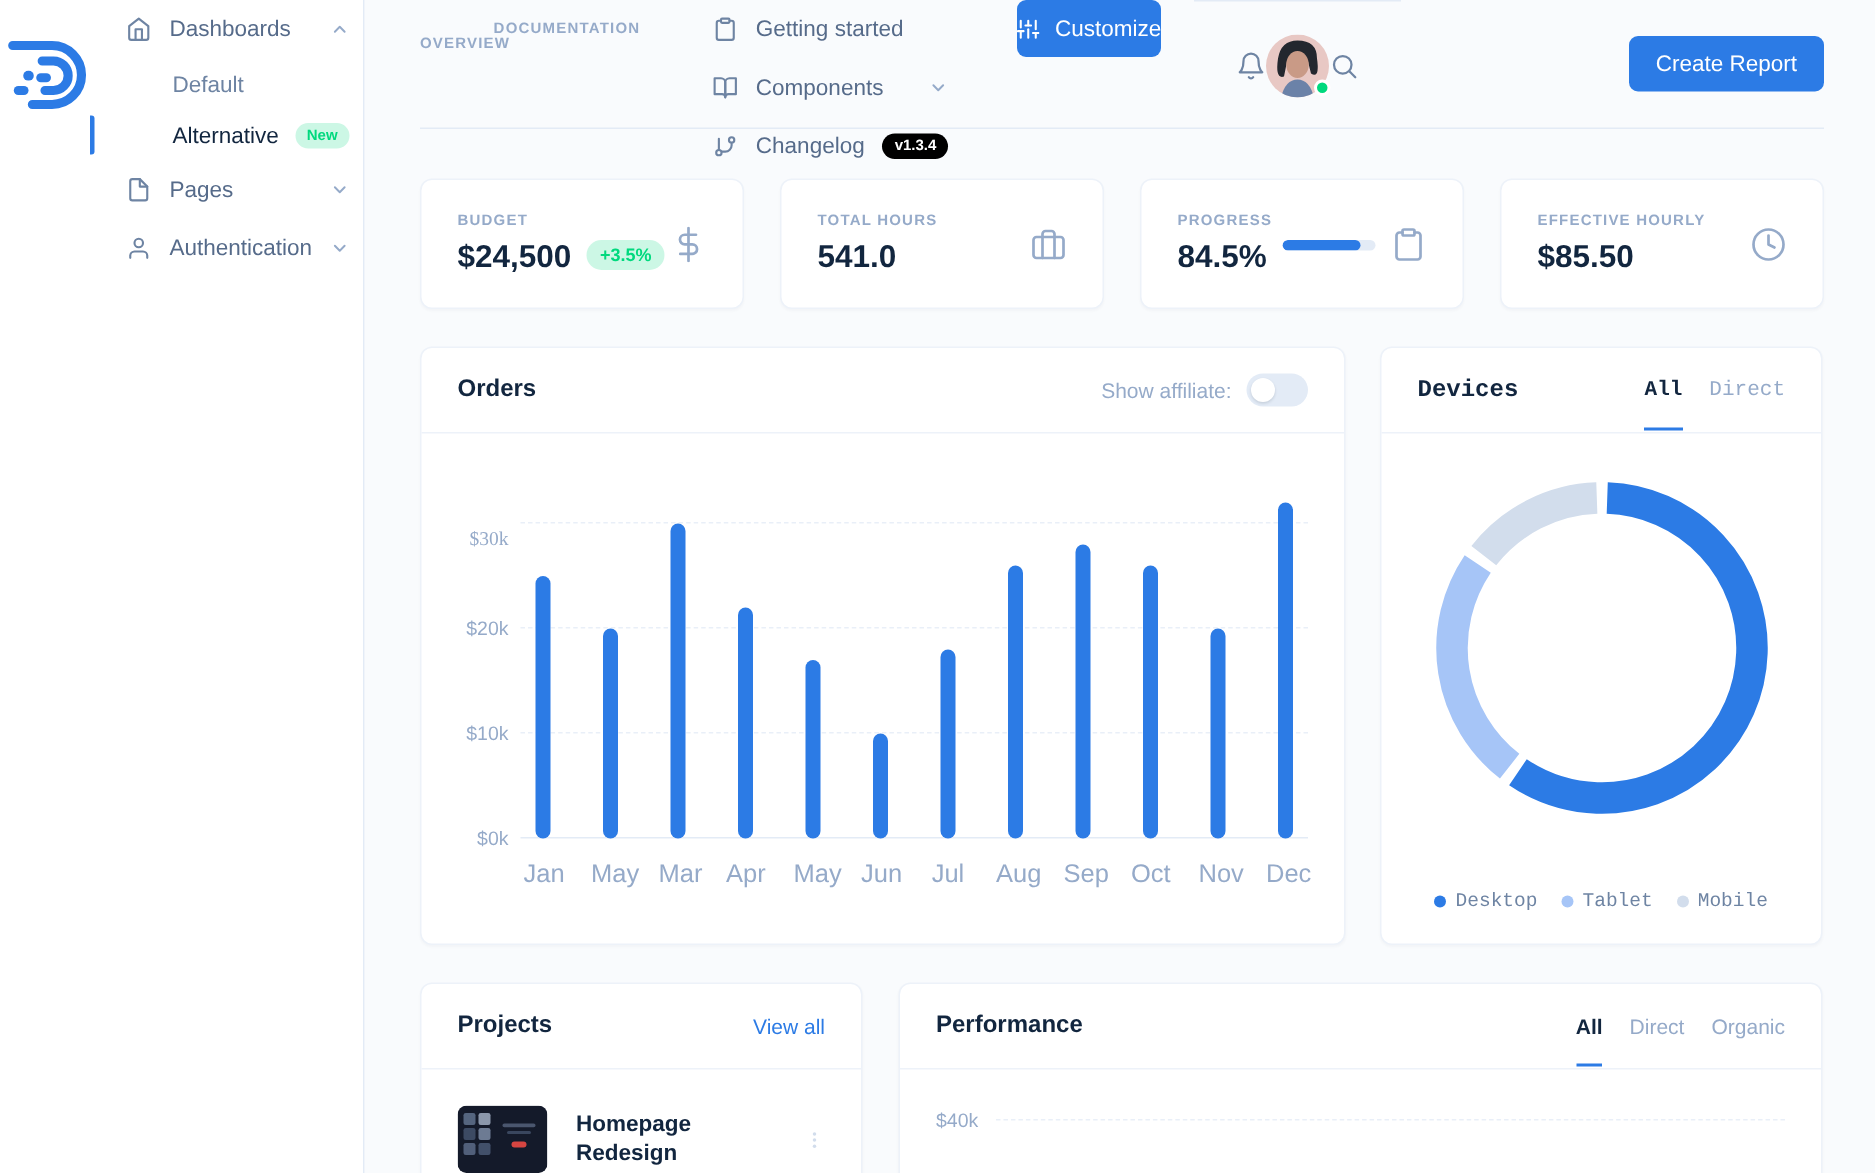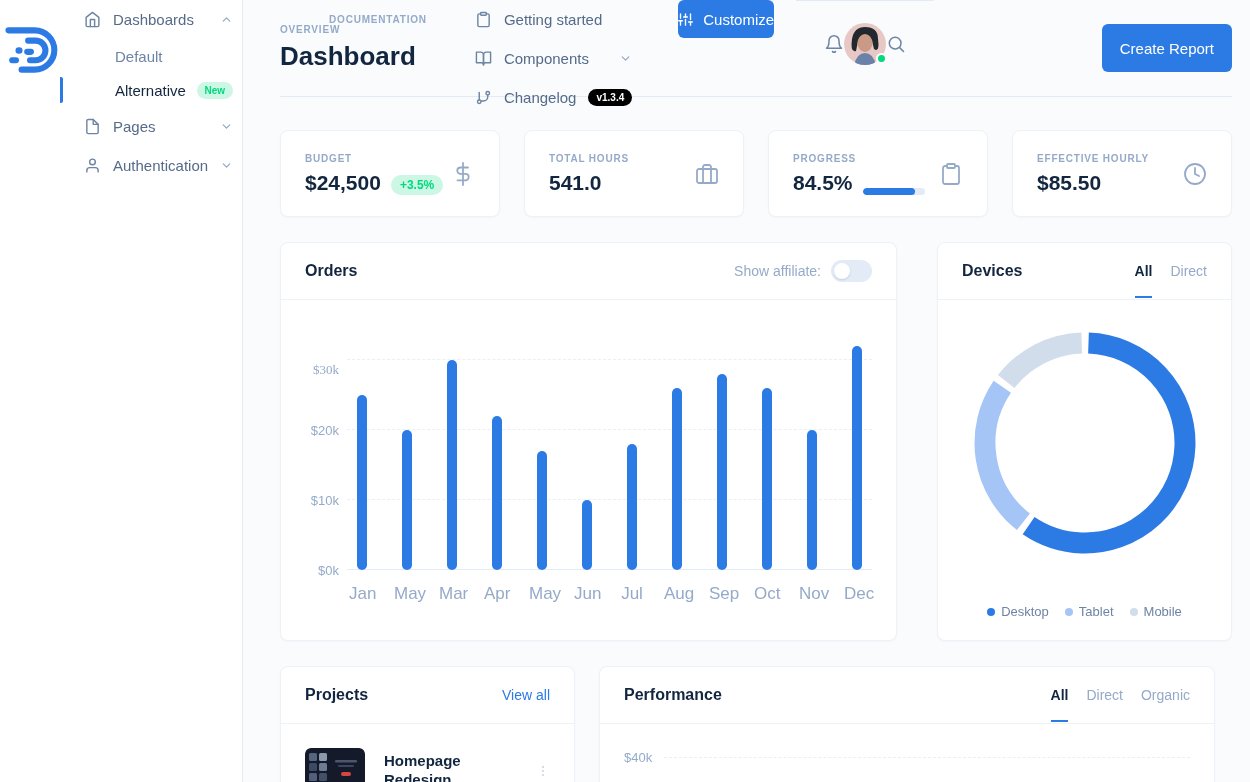--- a/index.html
+++ b/index.html
@@ -87,32 +87,32 @@
   .card {
     background:#fff; border:1px solid #edf2f9; border-radius:8px;
     box-shadow:0 1px 2px rgba(18,38,63,.03);
   }
   .stat-card { height:87px; padding:20px 24px; display:flex; align-items:center; }
   .stat-body { flex:1; }
   .stat-label {
     font-size:10px; font-weight:bold; letter-spacing:.08em;
     color:#95aac9; text-transform:uppercase; margin-bottom:7px;
   }
-  .stat-value-row { display:flex; align-items:flex-end; gap:10px; }
+  .stat-value-row { display:flex; align-items:flex-start; gap:10px; }
   .stat-value { font-size:21px; font-weight:bold; color:#12263f; }
   .delta-badge {
     background:#ccf7e5; color:#00d97e; font-size:12px; font-weight:bold;
     padding:3px 9px; border-radius:12px;
   }
   .stat-icon { color:#95aac9; }
   .mini-progress { width:62px; height:7px; background:#e3ebf6; border-radius:4px; overflow:hidden; }
   .mini-progress>div { height:100%; background:#2c7be5; border-radius:4px; }
 
   
-  .row2 { display:grid; grid-template-columns:617px 295px; gap:40px; margin-top:25px; }
+  .row2 { display:grid; grid-template-columns:617px 295px; gap:23px; margin-top:25px; }
   .row3 { display:grid; grid-template-columns:295px 616px; gap:24px; margin-top:25px; }
   .card-header {
     height:57px; padding:0 24px; border-bottom:1px solid #edf2f9;
     display:flex; align-items:center; justify-content:space-between;
   }
   .card-title { font-size:16px; font-weight:bold; color:#12263f; }
   .hdr-right { display:flex; align-items:center; gap:10px; }
   .muted-label { font-size:14px; color:#95aac9; }
   .toggle { width:41px; height:22px; background:#e3ebf6; border-radius:11px; position:relative; cursor:pointer; }
   .toggle .knob {
@@ -142,21 +142,21 @@
     border-top:1px dashed #e9eff8;
   }
   .gridline.zero { border-top:1px solid #e3ebf6; }
   .bars { position:absolute; inset:0; display:flex; justify-content:space-between; padding:0 10px; }
   .bar-col { display:flex; align-items:flex-end; }
   .bar { width:10px; background:#2c7be5; border-radius:5px; }
   .x-labels { display:flex; justify-content:space-between; padding:0 2px; margin-top:14px; }
   .x-label { width:26px; text-align:center; font-size:17px; color:#95aac9; }
 
   
-  .devices-card { height:399px; }
+  .devices-card { height:399px;font-family:Liberation Mono, monospace; }
   .devices-body { padding:28px 24px 0; display:flex; flex-direction:column; align-items:center; }
   .legend { display:flex; gap:16px; margin-top:46px; }
   .legend-item { display:flex; align-items:center; gap:6px; font-size:13px; color:#6e84a3; }
   .legend-dot { width:8px; height:8px; border-radius:50%; }
 
   
   .projects-card, .perf-card { height:260px; }
   .link { color:#2c7be5; font-size:14px; cursor:pointer; text-decoration:none; }
   .project-item { display:flex; align-items:center; padding:24px; gap:19px; }
   .proj-thumb { width:60px; height:45px; border-radius:6px; overflow:hidden; flex-shrink:0; }
@@ -331,21 +331,20 @@
         </svg>
     </button>
   </div>
 </aside>
 
 <main class="main">
 
   <div class="page-header">
     <div>
       <div class="eyebrow">Overview</div>
-      <div class="page-title">Dashboard</div>
     </div>
     <button class="btn-primary">Create Report</button>
   </div>
 
   <div class="stats-row">
     <div class="card stat-card">
       <div class="stat-body">
         <div class="stat-label">Budget</div>
         <div class="stat-value-row">
           <span class="stat-value">$24,500</span>

